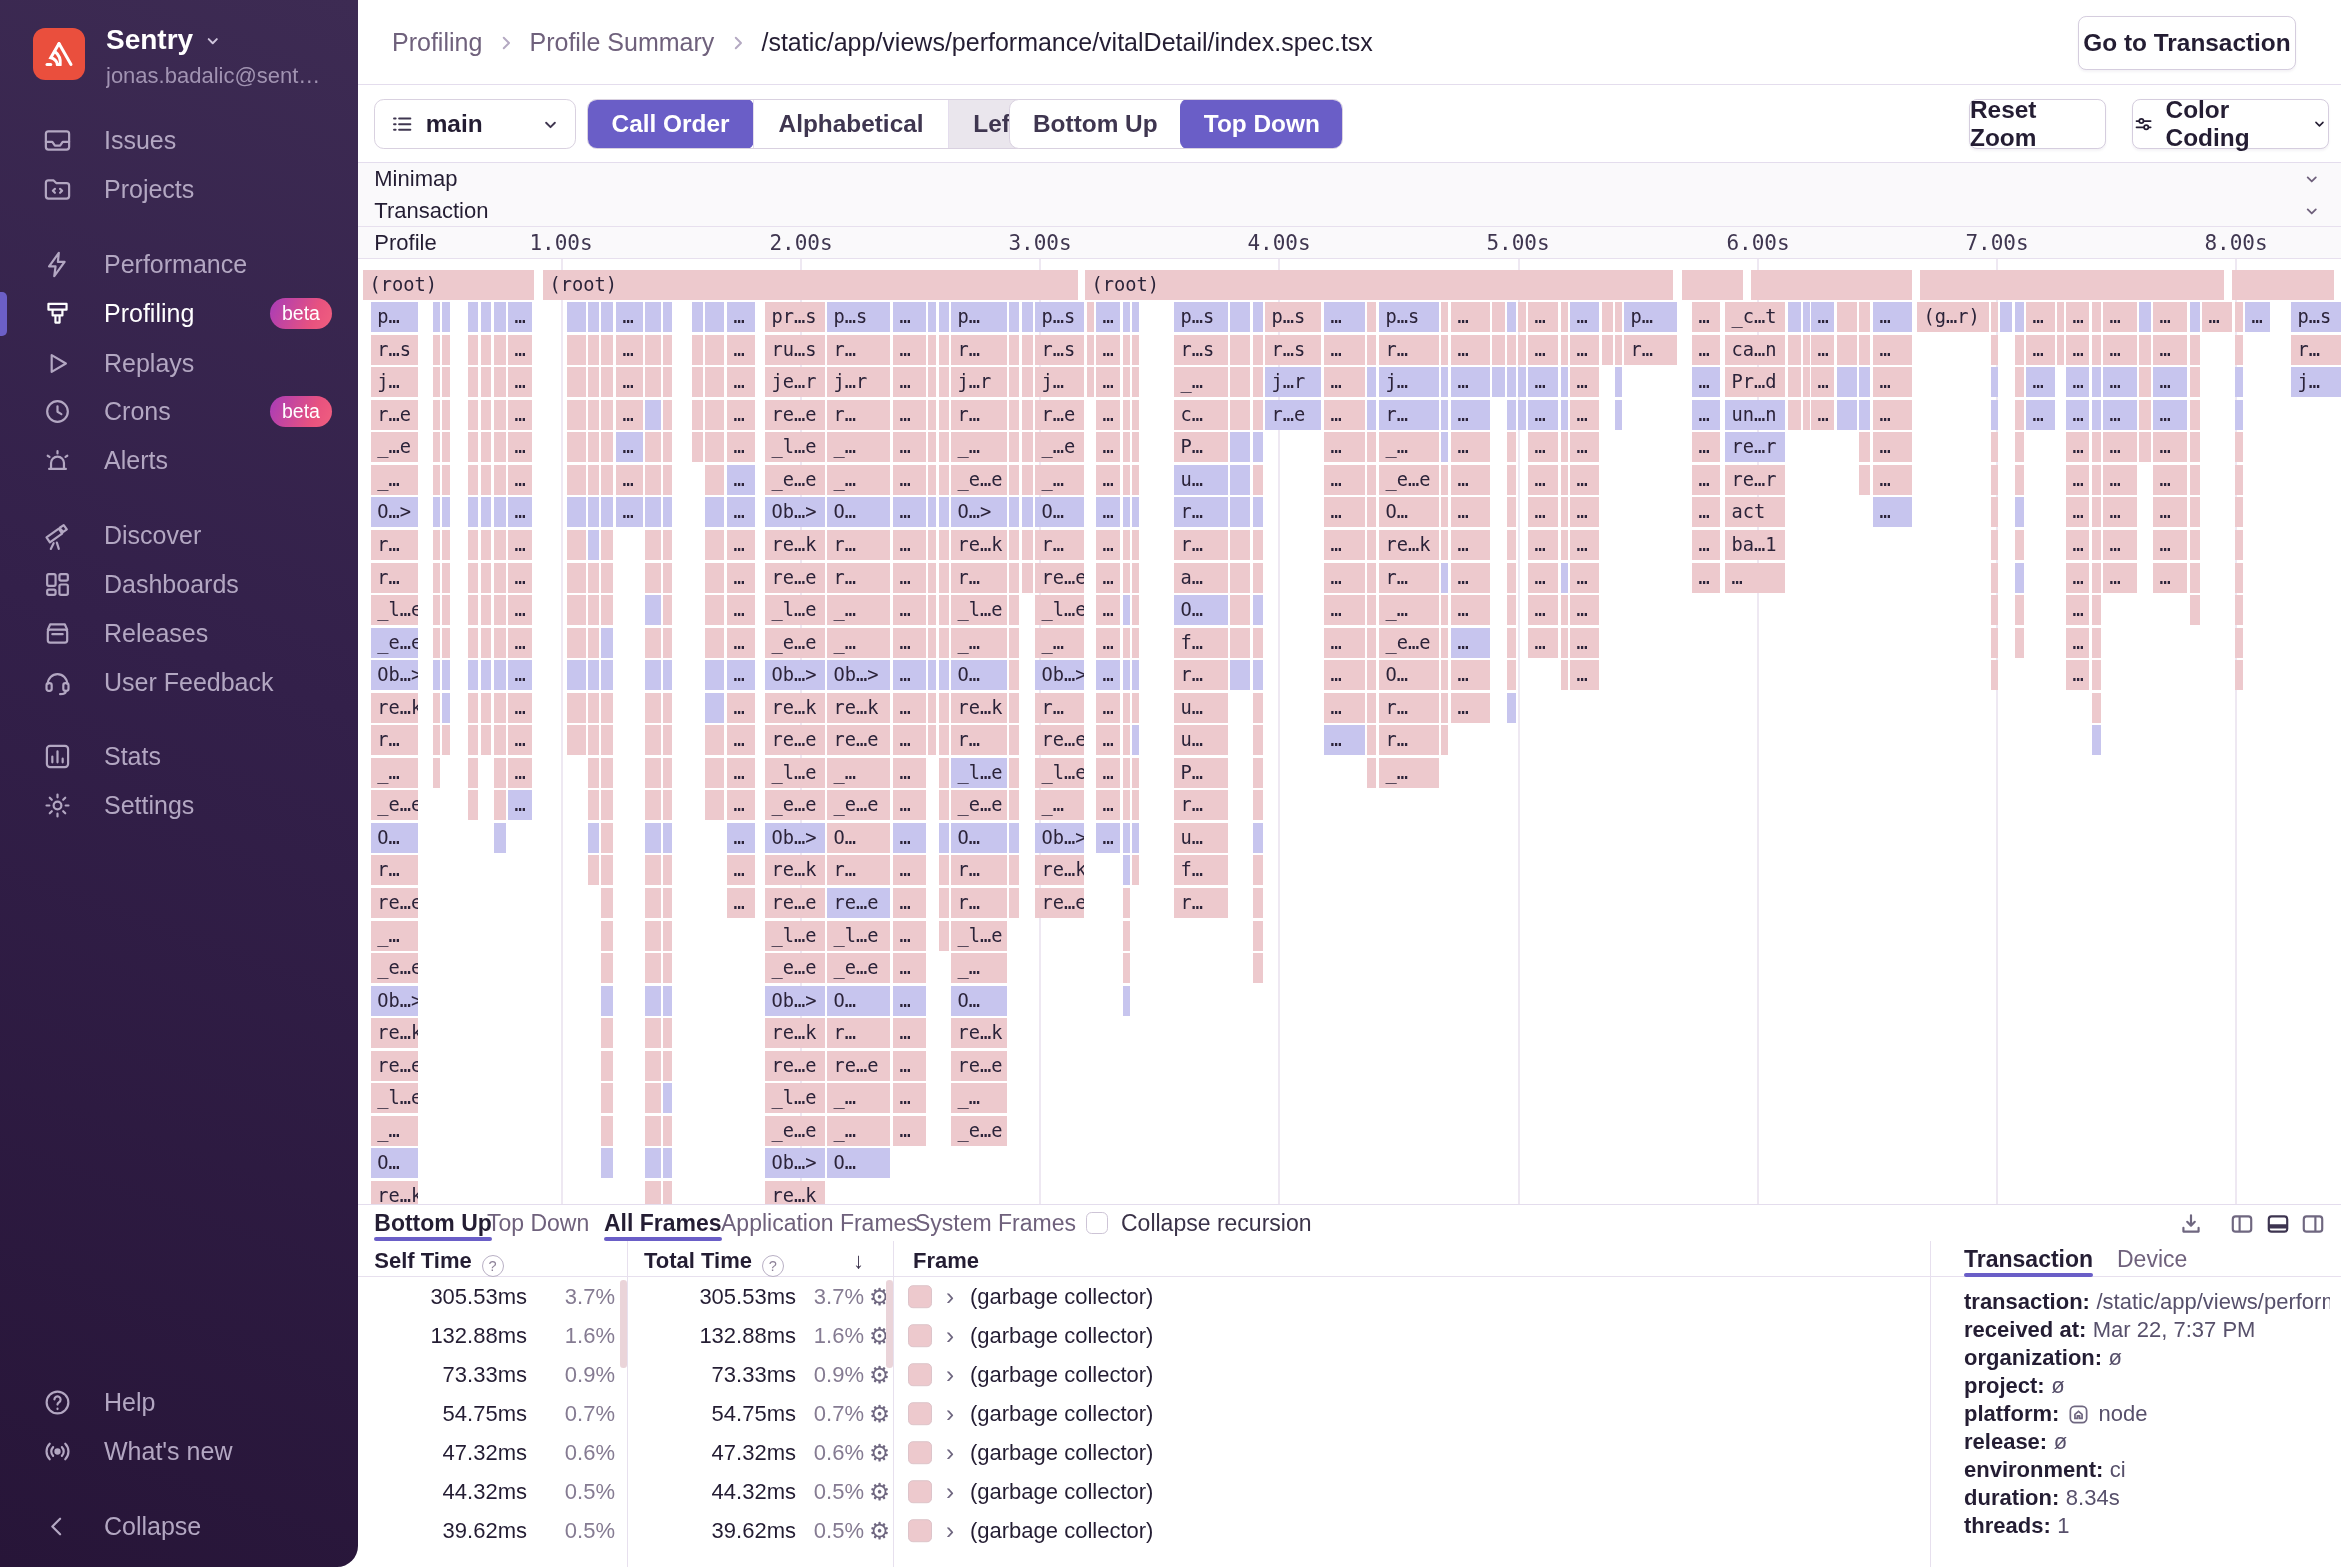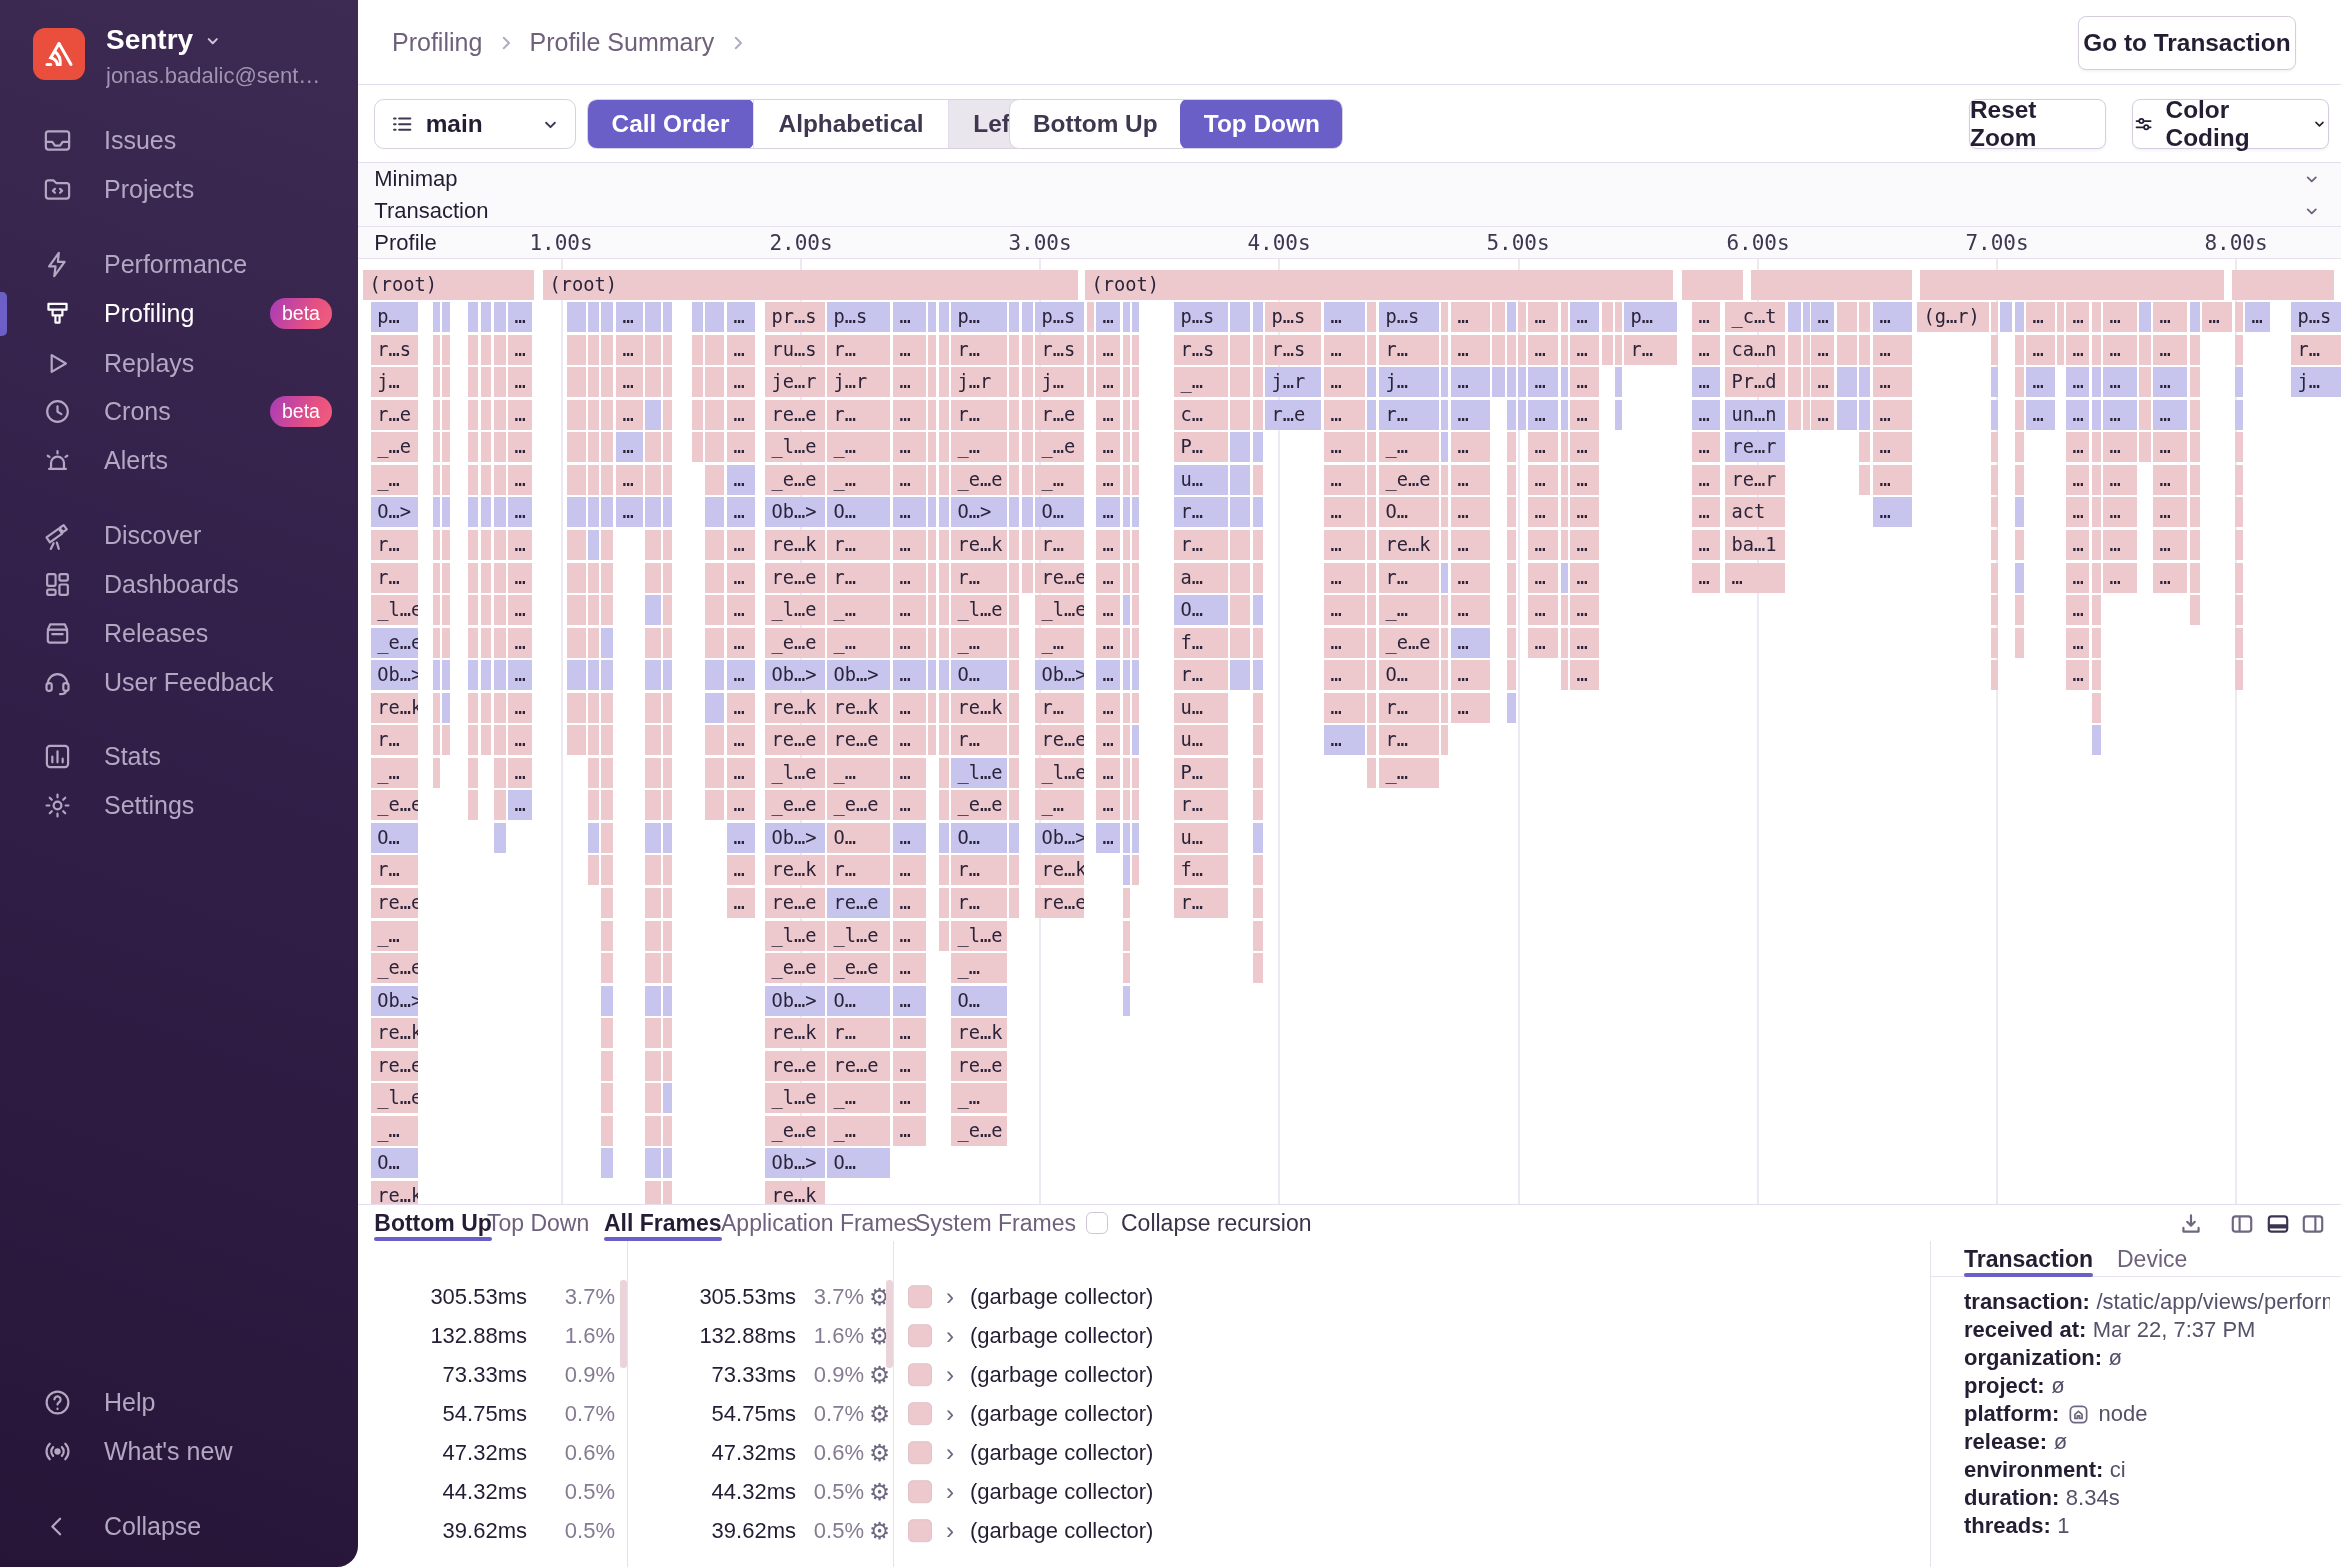--- a/index.html
+++ b/index.html
@@ -272,20 +272,21 @@
           <svg class="ic" viewBox="0 0 24 24" width="18" height="18" fill="none" stroke="#b4a9c2" stroke-width="2.6" stroke-linecap="round" stroke-linejoin="round">
             <polyline points="9,5 16,12 9,19"></polyline>
           </svg>
         </span>
       <span>Profile Summary</span>
       <span class="sep">
           <svg class="ic" viewBox="0 0 24 24" width="18" height="18" fill="none" stroke="#b4a9c2" stroke-width="2.6" stroke-linecap="round" stroke-linejoin="round">
             <polyline points="9,5 16,12 9,19"></polyline>
           </svg>
         </span>
+      <span class="crumb-last">/static/app/views/performance/vitalDetail/index.spec.tsx</span>
     </div>
     <div id="goto-btn" class="btn">Go to Transaction</div>
   </div>
 
   <div id="toolbar">
     <div id="thread-select" class="ctl">
       <svg class="ic" width="24.4" height="24.4" viewBox="0 0 24 24" fill="none" stroke="#3f3650" stroke-width="2" stroke-linecap="round">
         <path d="M9 6.5h11M9 12h11M9 17.5h11"></path>
           <path d="M4 6.5h1.5M4 12h1.5M4 17.5h1.5" stroke-dasharray="1.5 2"></path>
       </svg>
@@ -1278,20 +1279,26 @@
           <path d="M3.5 13.2h17M3.5 15.2h17"></path>
         </svg>
     </span>
     <span class="paneicon" style="left:1942px">
       <svg class="ic" width="26" height="26" viewBox="0 0 24 24" fill="none" stroke="currentColor" stroke-width="2">
           <rect x="3.5" y="5" width="17" height="14" rx="2.5"></rect>
           <path d="M14.2 5v14"></path>
         </svg>
     </span>
 
+    <div id="thead">
+      <span style="position:absolute;left:16.3px;top:6.5px"><span>Self Time</span><span class="hq">?</span></span>
+      <span style="position:absolute;left:286px;top:6.5px"><span>Total Time</span><span class="hq">?</span></span>
+      <span style="position:absolute;left:495px;top:6.5px;font-weight:normal;color:#3f3650">↓</span>
+      <span style="position:absolute;left:555px;top:6.5px">Frame</span>
+    </div>
     <div class="vline" style="left:269px; top:36px; height:327px"></div>
     <div class="vline" style="left:535px; top:36px; height:327px"></div>
     <div id="trows">
         <div class="trow" style="top: 0px;">
           <span class="ms" style="right: 1403px; text-align: right;">305.53ms</span>
           <span class="pct" style="right: 1315px; text-align: right;">3.7%</span>
           <span class="ms" style="right: 1134px; text-align: right;">305.53ms</span>
           <span class="pct" style="right: 1066px; text-align: right;">3.7%</span>
           <span class="gear" style="left:511px">⚙</span>
           <span class="swatch" style="left:550px"></span>

